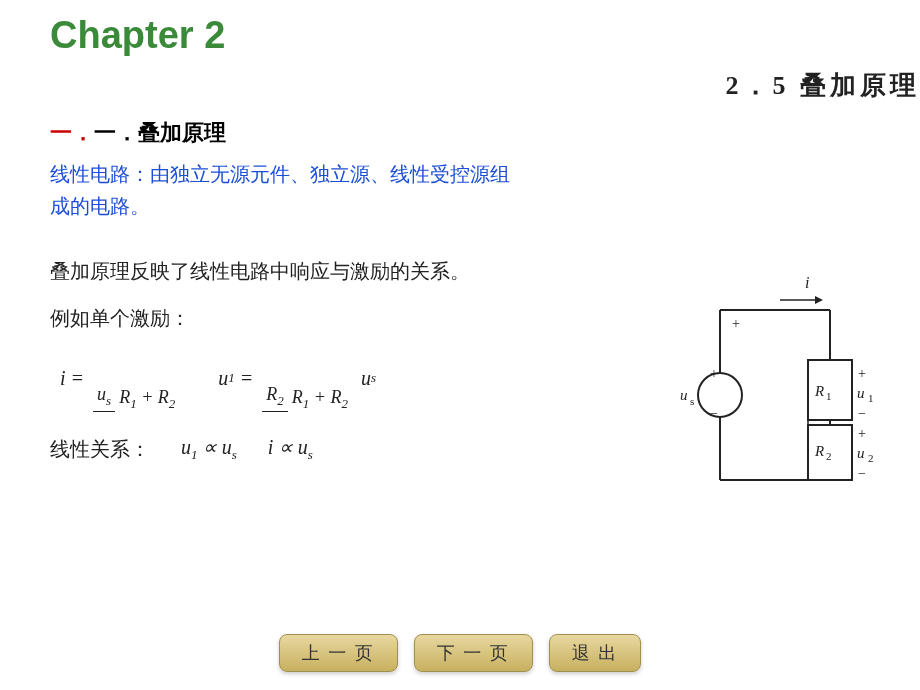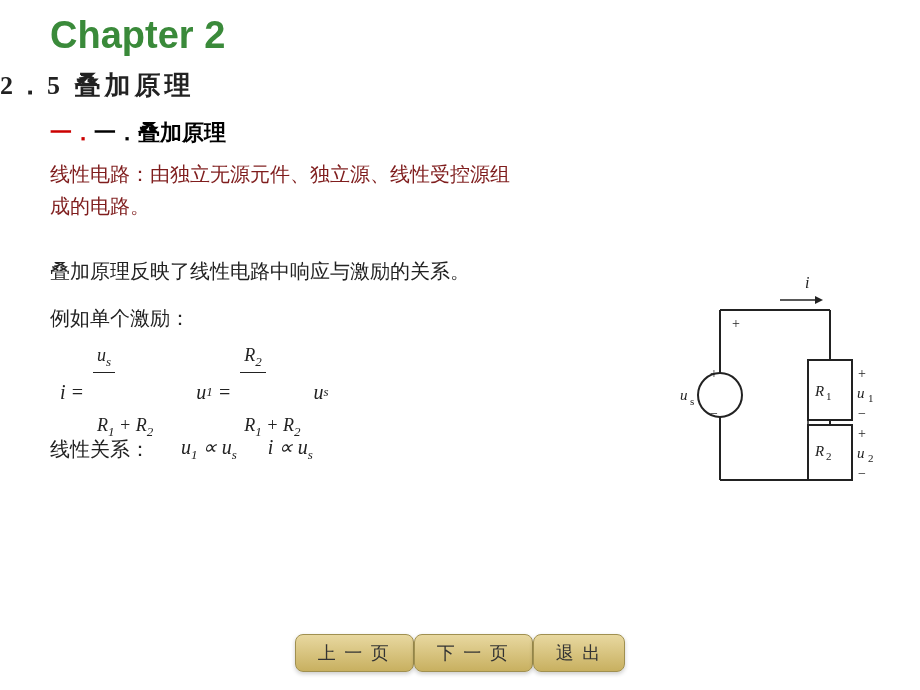--- a/index.html
+++ b/index.html
@@ -22,21 +22,21 @@
       color: #3a8a3a;
       font-family: Arial, sans-serif;
     }
 
     
     .section-heading {
       position: absolute;
       top: 68px;
       left: 0;
       width: 100%;
-      text-align: left;
+      text-align: right;
       font-size: 26px;
       font-weight: bold;
       color: #222;
       letter-spacing: 4px;
     }
 
     
     .sub-heading {
       position: absolute;
       top: 118px;
@@ -49,21 +49,21 @@
       color: #000;
       margin-top: 16px;
     }
 
     
     .body-text-1 {
       position: absolute;
       top: 158px;
       left: 50px;
       font-size: 20px;
-      color: #7f1d1d;
+      color: #1d4ed8;
       line-height: 1.6;
       width: 640px;
     }
 
     .body-text-2 {
       position: absolute;
       top: 258px;
       left: 50px;
       font-size: 20px;
       color: #222;
@@ -91,22 +91,22 @@
     .formula {
       display: flex;
       align-items: center;
       font-size: 20px;
       font-style: italic;
       color: #222;
     }
 
     .fraction {
       display: inline-flex;
-      flex-direction: column;
-      align-items: flex-start;
+      flex-direction: row;
+      align-items: flex-end;
       margin: 0 4px;
     }
     .fraction .numerator {
       border-bottom: 1.5px solid #222;
       padding: 0 4px 2px 4px;
       font-size: 18px;
     }
     .fraction .denominator {
       padding: 2px 4px 0 4px;
       font-size: 18px;
@@ -135,21 +135,21 @@
     }
 
     
     .nav-bar {
       position: absolute;
       bottom: 10px;
       left: 0;
       width: 100%;
       display: flex;
       justify-content: center;
-      gap: 0;
+      gap: 16px;
       padding: 8px 0;
     }
 
     .nav-button {
       background: linear-gradient(to bottom, #e8d8a0, #c8b060);
       border: 1.5px solid #a09050;
       border-radius: 8px;
       padding: 6px 22px;
       font-size: 18px;
       color: #333;

